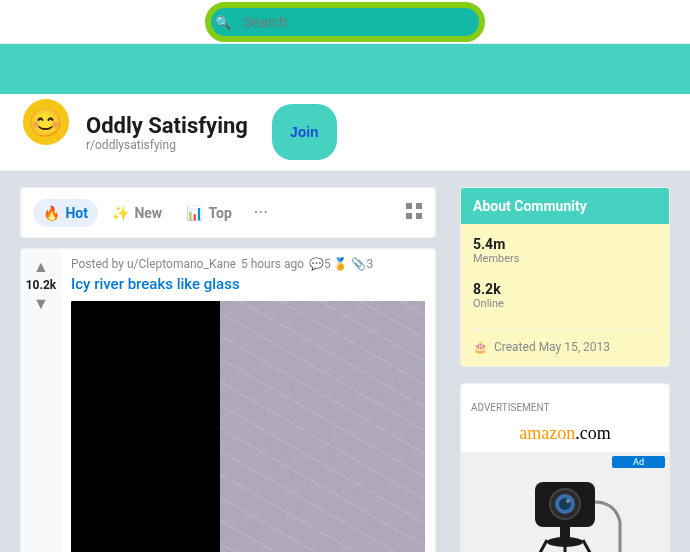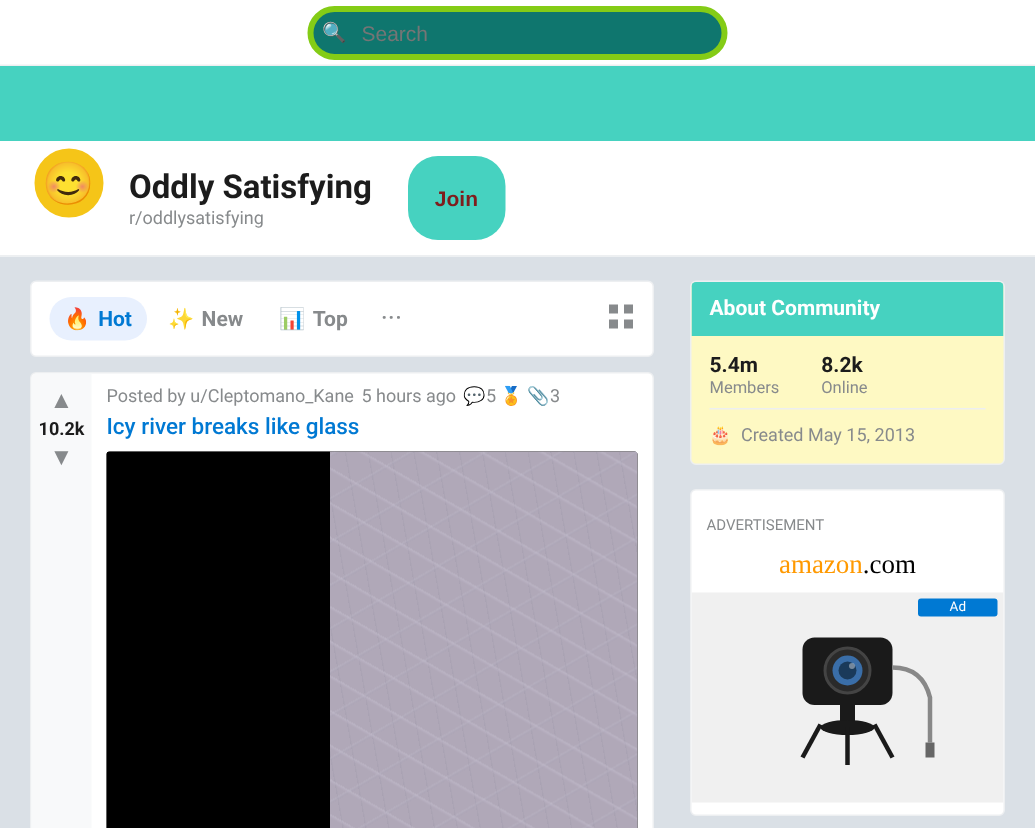--- a/index.html
+++ b/index.html
@@ -1,33 +1,33 @@
 <!DOCTYPE html>
 <html><head>
   <meta charset="utf-8">
   <style>
     * { box-sizing: border-box; margin: 0; padding: 0; }
     body { font-family: -apple-system, BlinkMacSystemFont, 'Segoe UI', Roboto, sans-serif; background: #dae0e6; font-size: 14px; }
 
     
     #top-bar { background: white; height: 44px; display: flex; align-items: center; justify-content: center; border-bottom: 1px solid #edeff1; }
     #search-wrapper { position: relative; width: 280px; }
-    #search-wrapper input { width: 100%; padding: 6px 12px 6px 32px; border: 4px solid #84cc16; border-radius: 20px; background: #0f766e; font-size: 14px; color: #1c1c1c; outline: none; }
+    #search-wrapper input { width: 100%; padding: 6px 12px 6px 32px; border: 6px solid #84cc16; border-radius: 20px; background: #14b8a6; font-size: 14px; color: #1c1c1c; outline: none; }
     #search-icon-wrap { position: absolute; left: 10px; top: 50%; transform: translateY(-50%); color: #878a8c; font-size: 13px; }
 
     
     #banner { background: #46d2c0; height: 50px; }
 
     
     #community-header { background: white; padding: 10px 20px 10px 20px; display: flex; align-items: center; gap: 14px; border-bottom: 1px solid #edeff1; }
     #community-icon { width: 52px; height: 52px; border-radius: 50%; background: #f5c518; display: flex; align-items: center; justify-content: center; font-size: 28px; border: 3px solid white; margin-top: -20px; }
     #community-info { display: flex; flex-direction: column; justify-content: center; }
     #community-name { font-size: 22px; font-weight: 700; color: #1c1c1c; }
     #community-slug { font-size: 12px; color: #878a8c; }
-    #join-btn { margin-left: 10px; background: #46d2c0; color: #7f1d1d; border: none; border-radius: 20px; padding: 20px 18px; font-size: 14px; font-weight: 700; cursor: pointer; }
+    #join-btn { margin-left: 10px; background: #46d2c0; color: #1d4ed8; border: none; border-radius: 20px; padding: 20px 18px; font-size: 14px; font-weight: 700; cursor: pointer; }
 
     
     #main-content { display: flex; gap: 24px; padding: 16px 20px; max-width: 860px; margin: 0 auto; }
 
     
     #feed { flex: 1; min-width: 0; }
 
     
     #sort-bar { background: white; border-radius: 4px; padding: 8px 12px; display: flex; align-items: center; gap: 4px; margin-bottom: 10px; border: 1px solid #edeff1; }
     .sort-item { display: flex; align-items: center; gap: 5px; padding: 6px 10px; border-radius: 20px; font-size: 14px; font-weight: 700; color: #878a8c; cursor: pointer; }
@@ -57,21 +57,21 @@
       background-color: #b0a8b8;
     }
     .volume-icon { position: absolute; bottom: 8px; right: 8px; color: white; font-size: 16px; background: rgba(0,0,0,0.5); border-radius: 3px; padding: 2px 5px; cursor: pointer; }
 
     
     #sidebar { width: 210px; flex-shrink: 0; }
     .about-box { background: #fef9c3; border-radius: 4px; border: 1px solid #edeff1; overflow: hidden; }
     .about-header { background: #46d2c0; color: white; padding: 10px 12px; font-size: 14px; font-weight: 700; }
     .about-body { padding: 12px; }
     .about-desc { font-size: 13px; color: #1c1c1c; margin-bottom: 14px; line-height: 1.5; }
-    .about-stats { display: flex; gap: 28px; margin-bottom: 7px; }
+    .about-stats { display: flex; gap: 16px; margin-bottom: 19px; flex-direction: column; }
     .stat-item { display: flex; flex-direction: column; }
     .stat-num { font-size: 14px; font-weight: 700; color: #1c1c1c; }
     .stat-label { font-size: 11px; color: #878a8c; }
     .about-created { display: flex; align-items: center; gap: 6px; font-size: 12px; color: #878a8c; border-top: 1px solid #edeff1; padding-top: 10px; }
 
     
     .ad-box { background: white; border-radius: 4px; border: 1px solid #edeff1; margin-top: 16px; overflow: hidden; }
     .ad-label { font-size: 10px; color: #878a8c; padding: 18px 10px 2px; text-transform: uppercase; }
     .ad-content { padding: 0 0 8px; }
     .ad-amazon { text-align: center; padding: 8px; }

